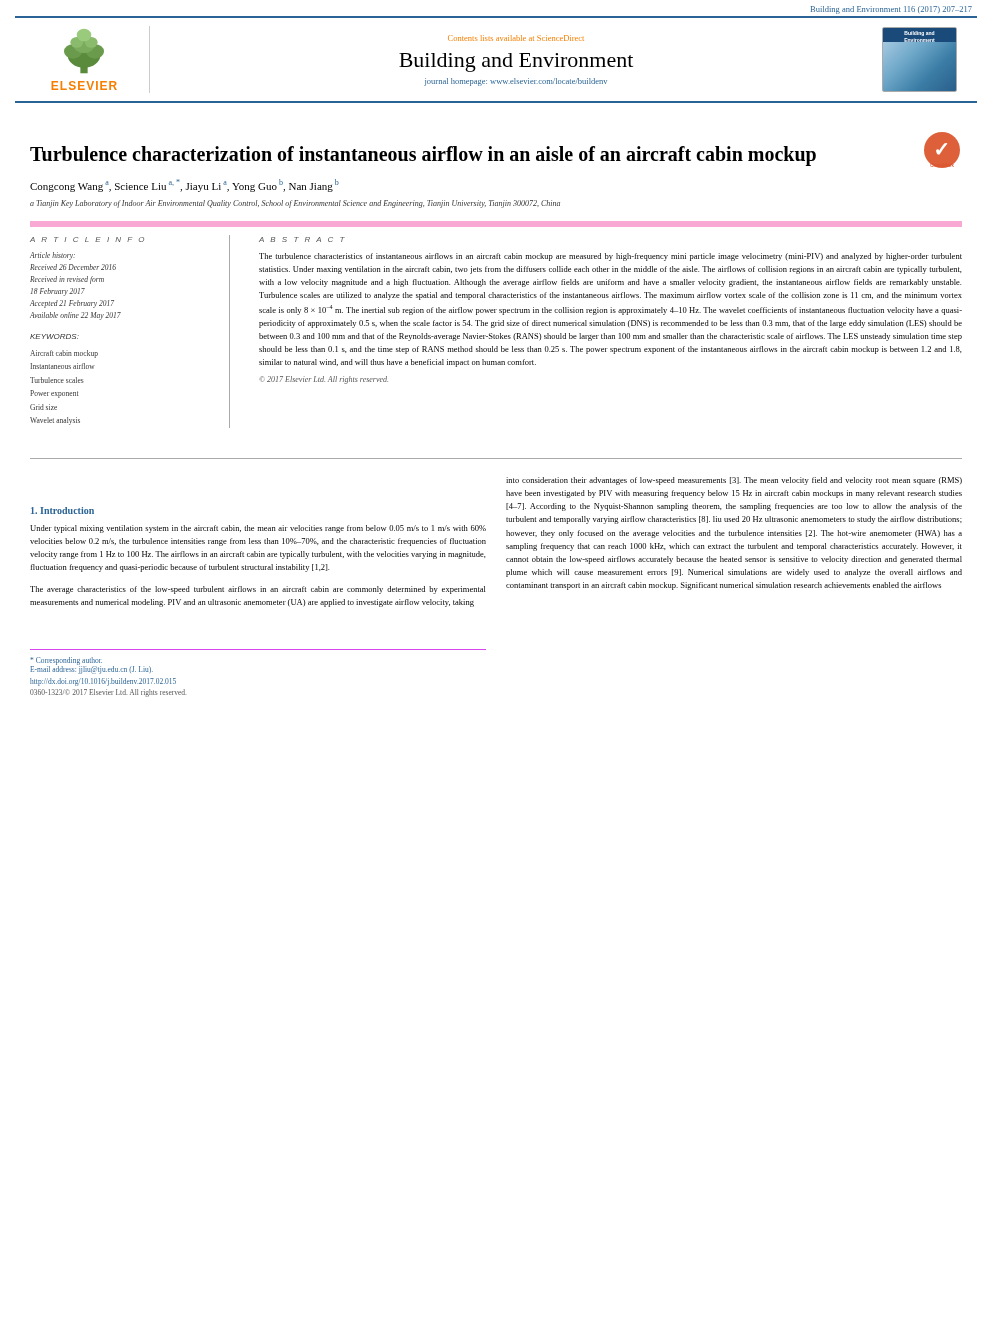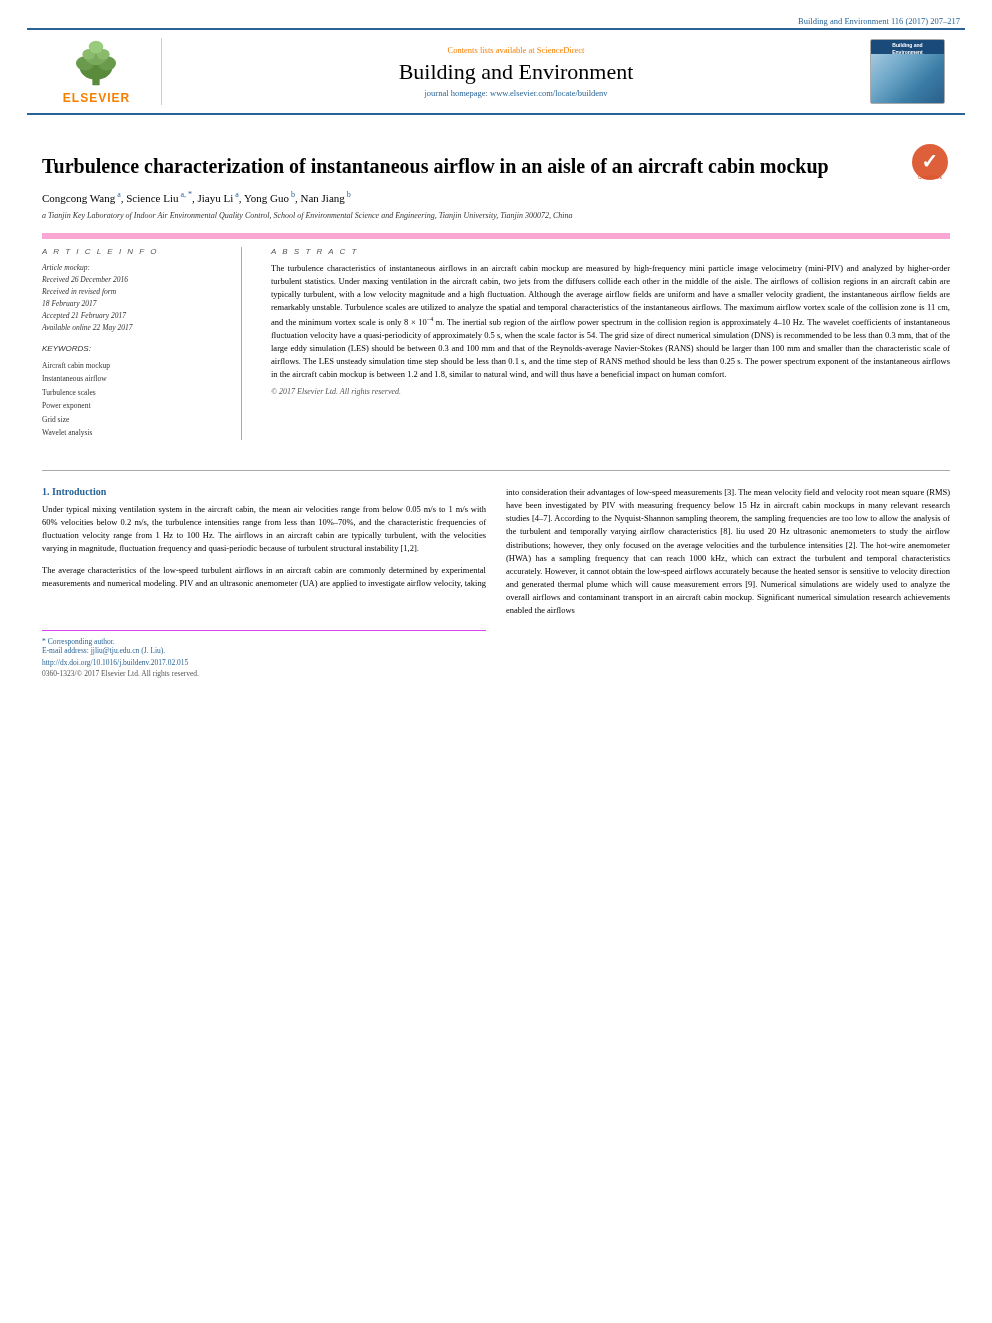--- a/index.html
+++ b/index.html
@@ -9,21 +9,21 @@
       font-size: 10px;
       color: #000;
       width: 992px;
       min-height: 1323px;
     }
 
     .page {
       width: 992px;
       min-height: 1323px;
       background: #fff;
-      padding: 12px;
+      padding: 0;
     }
 
     
     .top-bar {
       text-align: right;
       padding: 4px 20px 2px 20px;
       font-size: 8.5px;
       color: #2a6496;
       border-bottom: none;
     }
@@ -269,20 +269,21 @@
 
     
     .body-two-col {
       display: flex;
       padding: 0 30px;
       gap: 20px;
     }
 
     .body-left {
       flex: 1;
+      margin-top: 31px;
     }
 
     .body-right {
       flex: 1;
     }
 
     .section-title {
       font-size: 10px;
       font-weight: bold;
       color: #2a6496;
@@ -384,21 +385,21 @@
 
     <div class="affiliations">
       <div>a Tianjin Key Laboratory of Indoor Air Environmental Quality Control, School of Environmental Science and Engineering, Tianjin University, Tianjin 300072, China</div>
     </div>
 
     <div class="two-col">
       <div class="left-col">
         <div class="section-header">A R T I C L E   I N F O</div>
 
         <div class="article-history">
-          <div>Article mockup:</div>
+          <div>Article history:</div>
           <div>Received 26 December 2016</div>
           <div>Received in revised form</div>
           <div>18 February 2017</div>
           <div>Accepted 21 February 2017</div>
           <div>Available online 22 May 2017</div>
         </div>
 
         <div class="keywords-section">
           <div class="section-header" style="margin-top:8px; font-style:italic; font-size:8px; color:#333; letter-spacing:0;">Keywords:</div>
           <div class="keywords-list">

